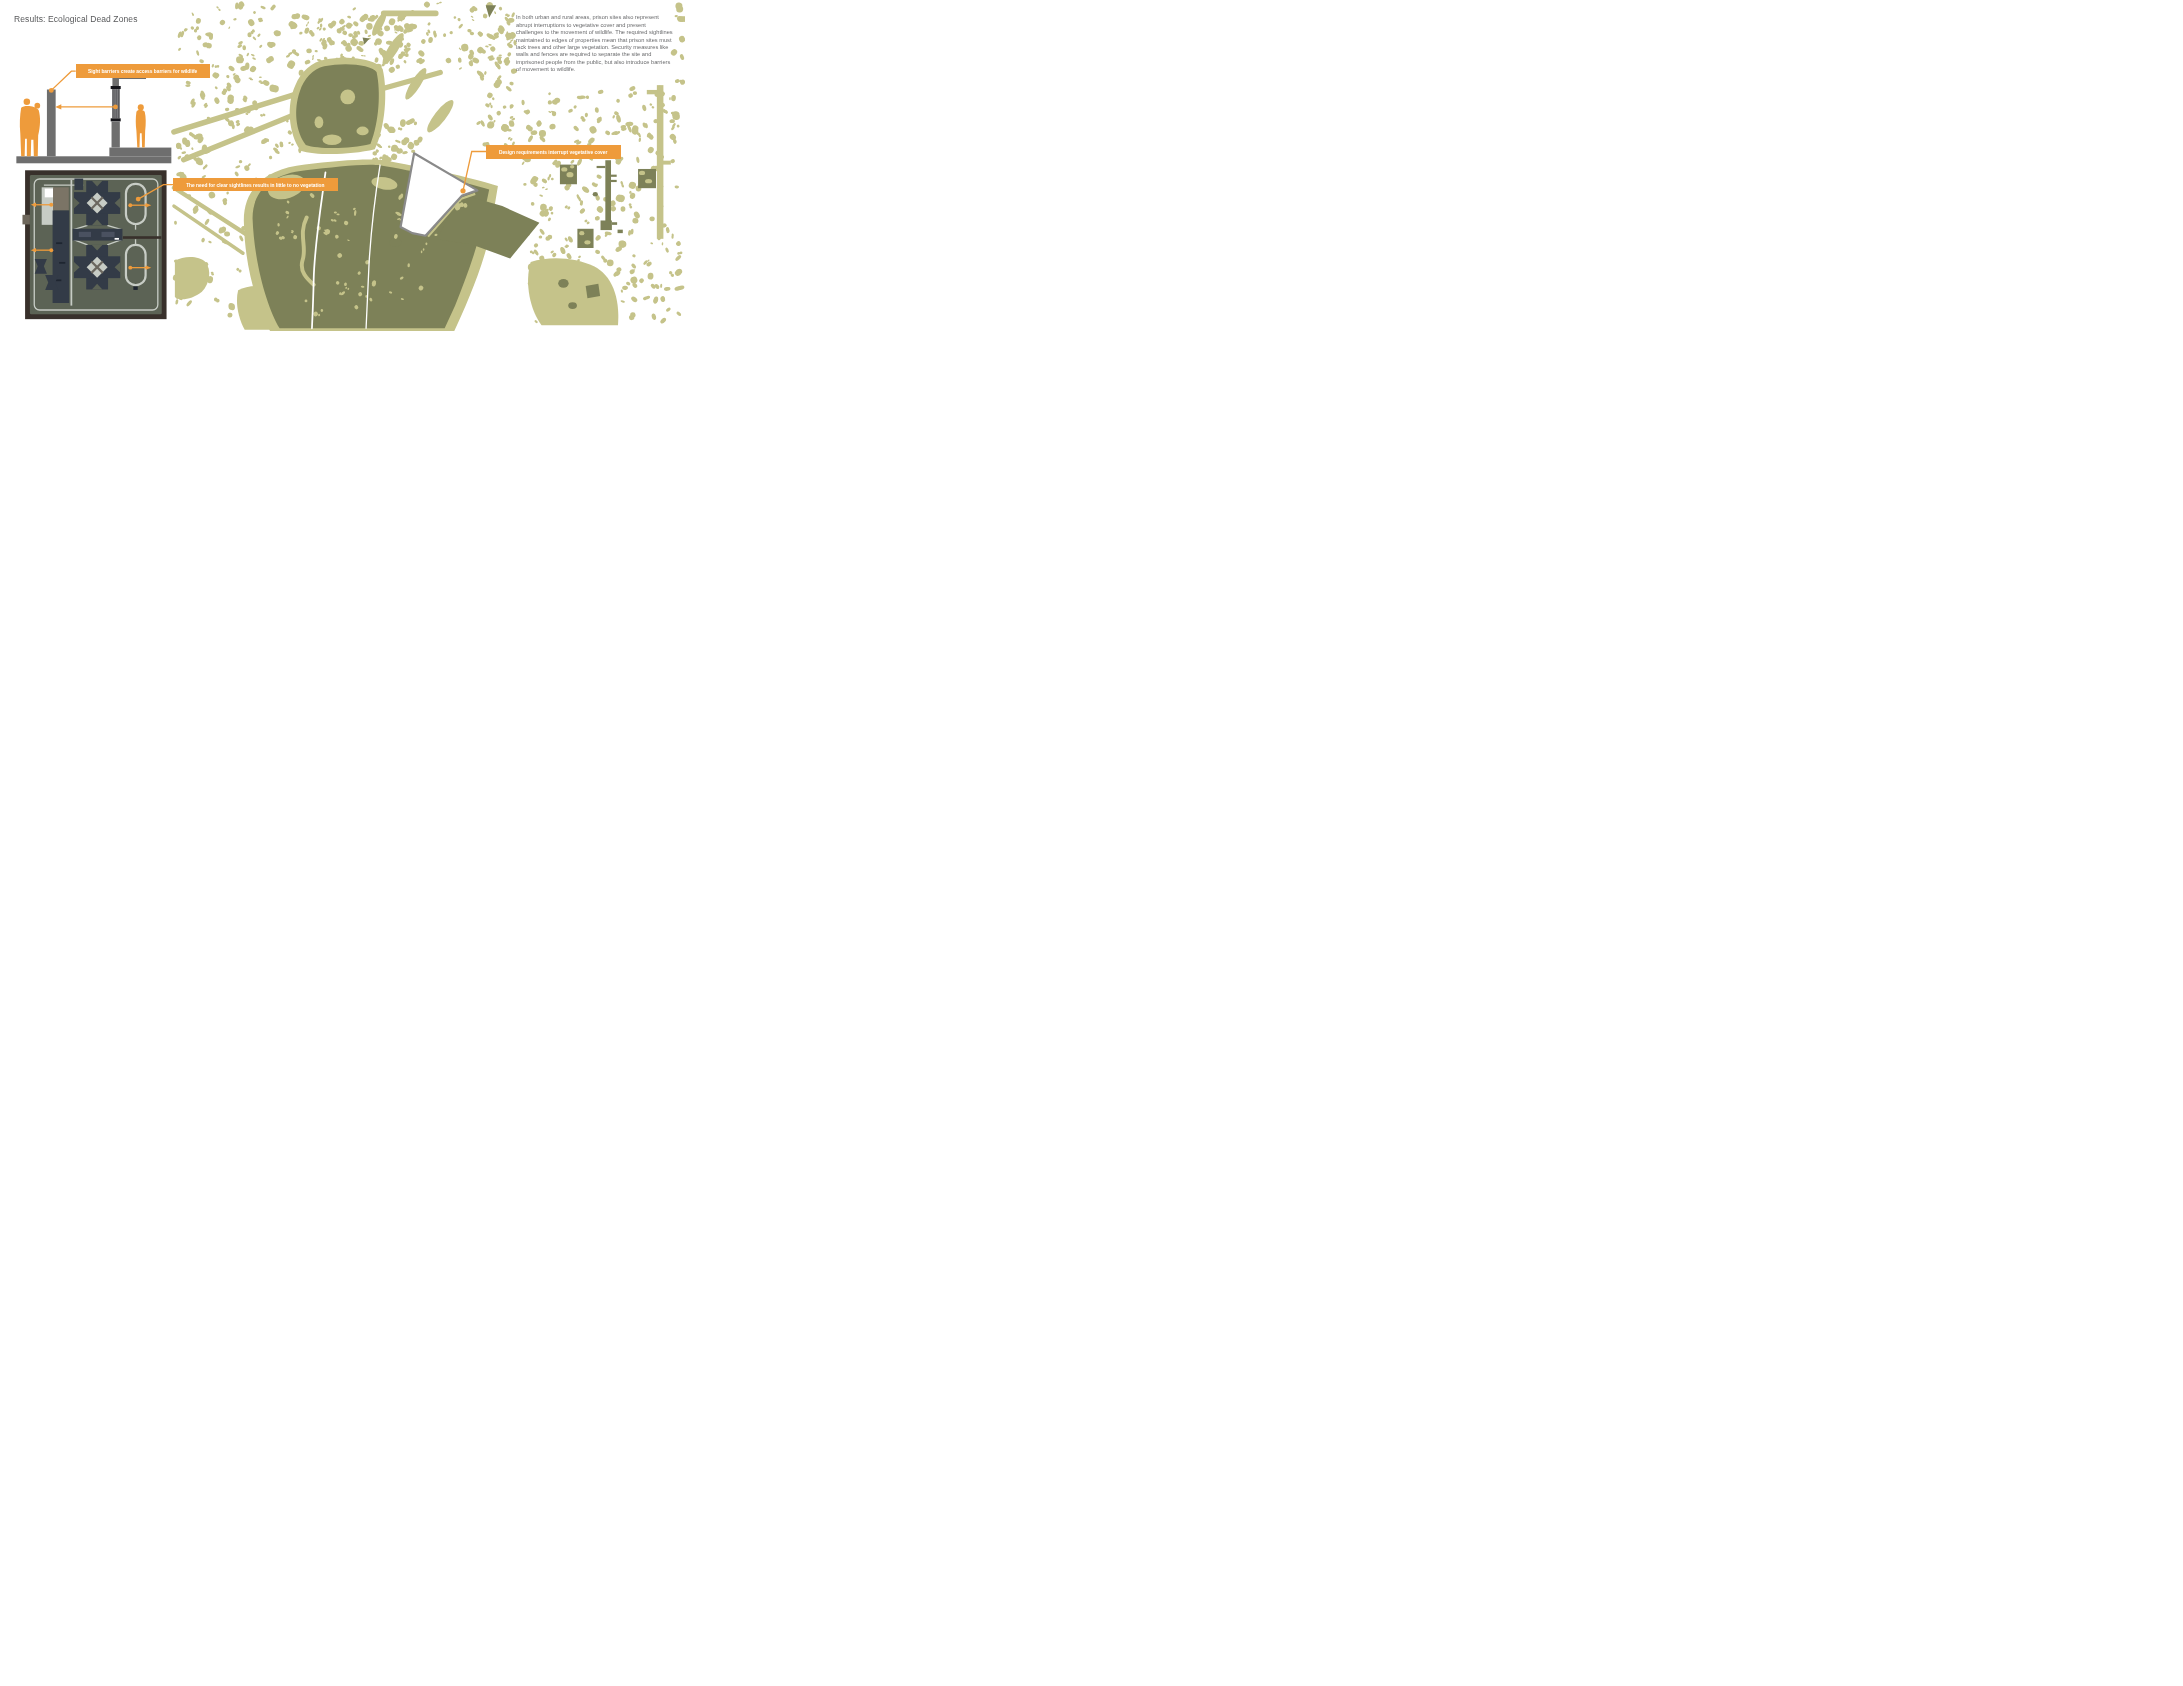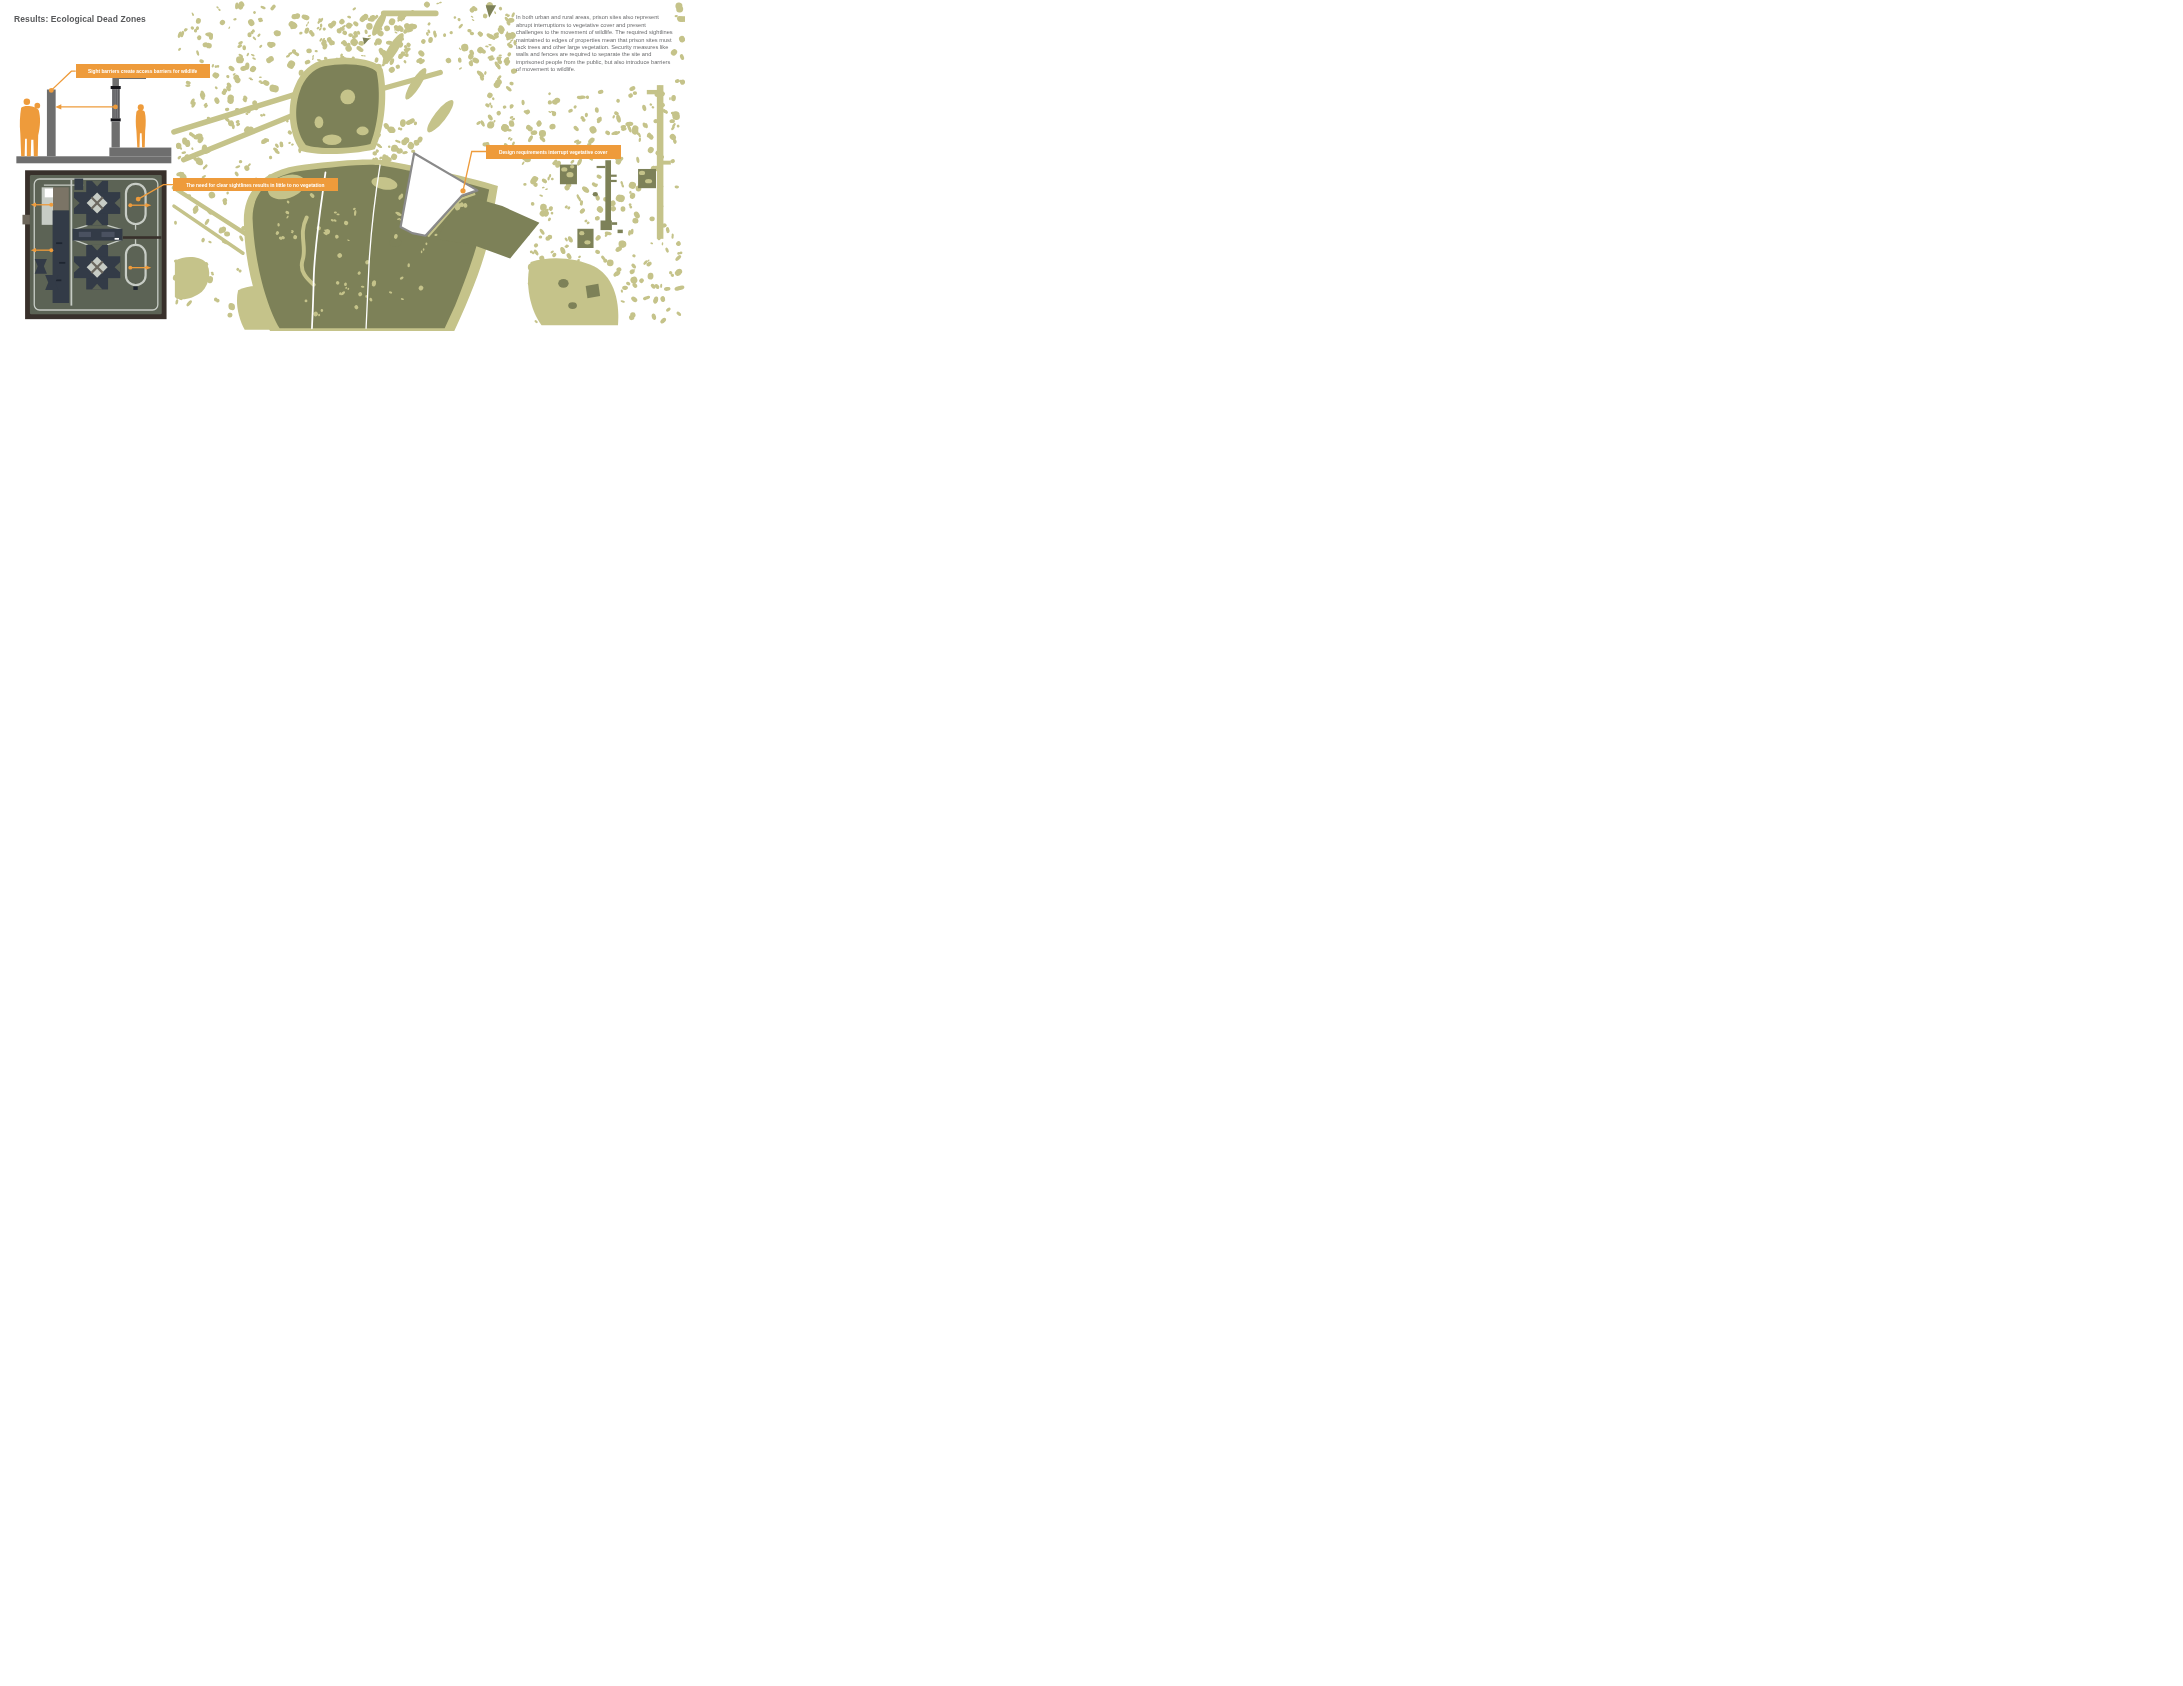--- a/index.html
+++ b/index.html
@@ -5,21 +5,21 @@
   :root{
     --orange:#EE9B3B; --olive_light:#C5C38A; --olive_dark:#7D8158;
     --gray:#6E6E6E; --ink:#58595B; --body:#6B6C6E;
     --plan_border:#38302B; --plan_ground:#5C6355; --plan_bldg:#333B47;
     --plan_path:#C7CCC5; --poly_stroke:#8A8A8A; --bars:#15151a;
   }
   html,body{margin:0;padding:0;background:#ffffff;}
   .canvas{position:relative;width:685px;height:334px;background:#ffffff;overflow:hidden;
           font-family:"Liberation Sans","DejaVu Sans",sans-serif;}
   svg{position:absolute;left:0;top:0;}
-  .page-title{position:absolute;left:14px;top:14.4px;font-size:8.5px;font-weight:bold;
+  .page-title{position:absolute;left:14px;top:14.4px;font-size:8.5px;font-weight:normal;
               color:var(--ink);letter-spacing:0.1px;text-align:right;}
   .description{position:absolute;left:516px;top:14.4px;width:157px;font-size:5.7px;
                line-height:1.30;color:var(--body);}
   .callout{position:absolute;background:var(--orange);color:#fff;display:flex;
            align-items:center;justify-content:center;font-weight:bold;font-size:5.9px;
            white-space:nowrap;overflow:visible;}
   .callout .inner{display:inline-block;transform:scaleX(.82);transform-origin:center;}
   .callout1{left:76px;top:64px;width:134px;height:13.5px;}
   .callout2{left:173px;top:178px;width:165px;height:13px;}
   .callout3{left:486px;top:145px;width:135px;height:13.5px;}

